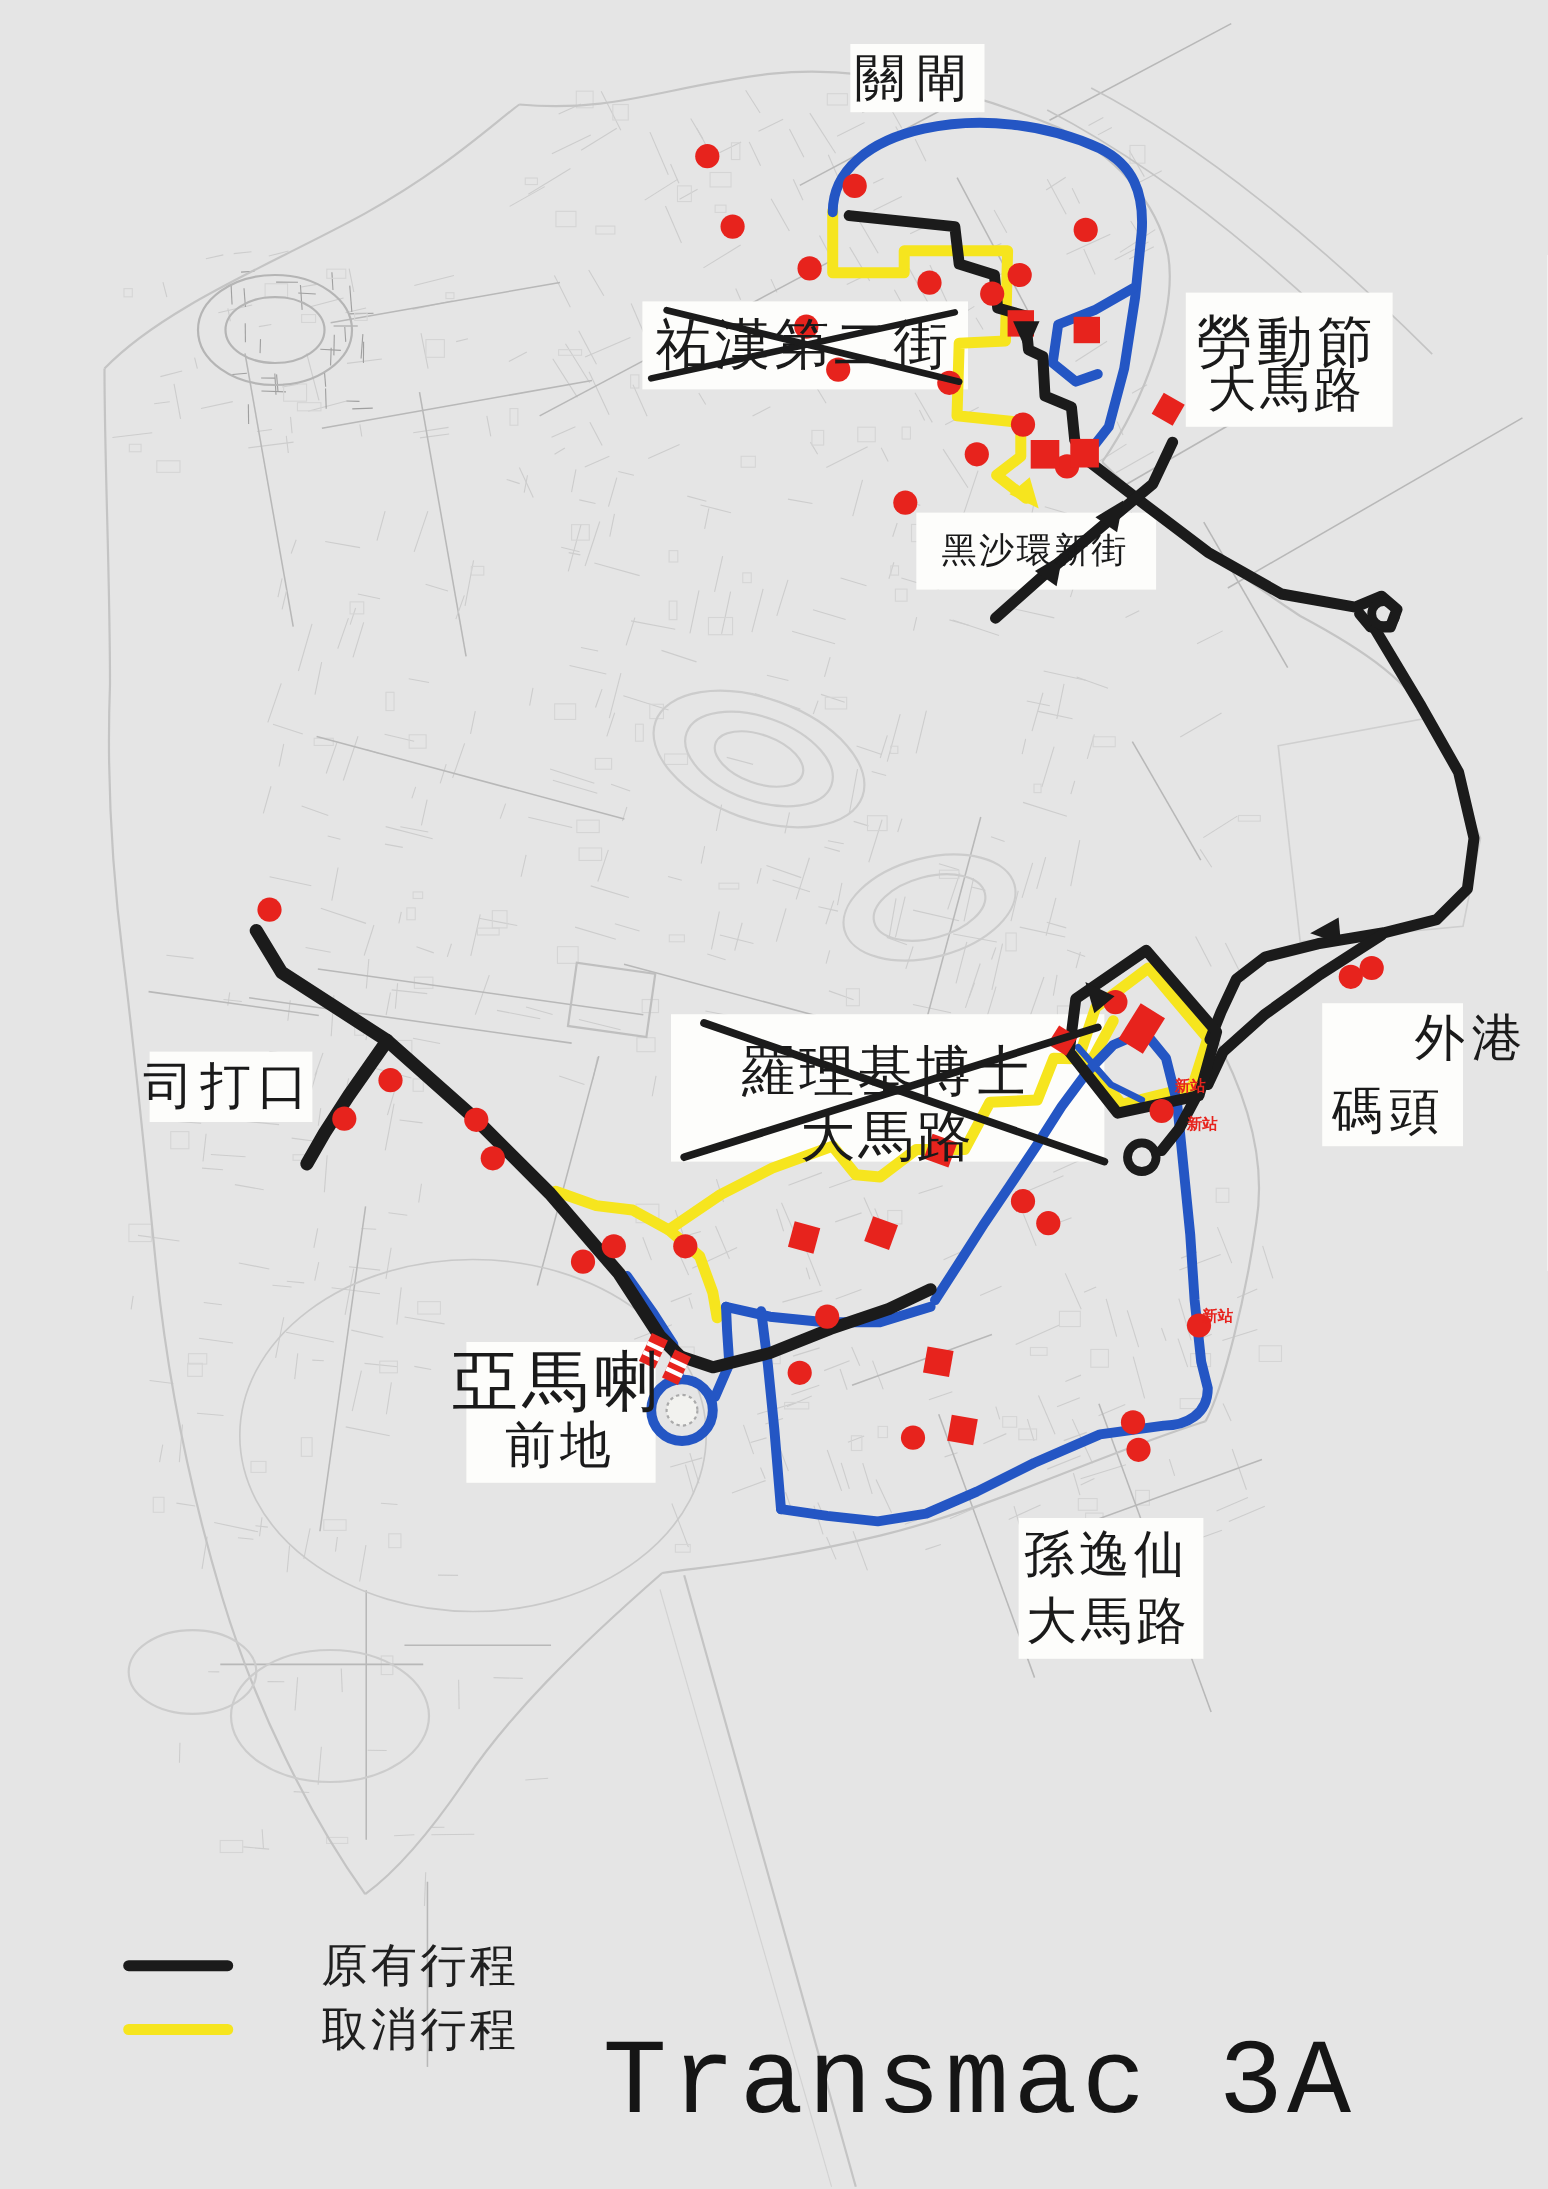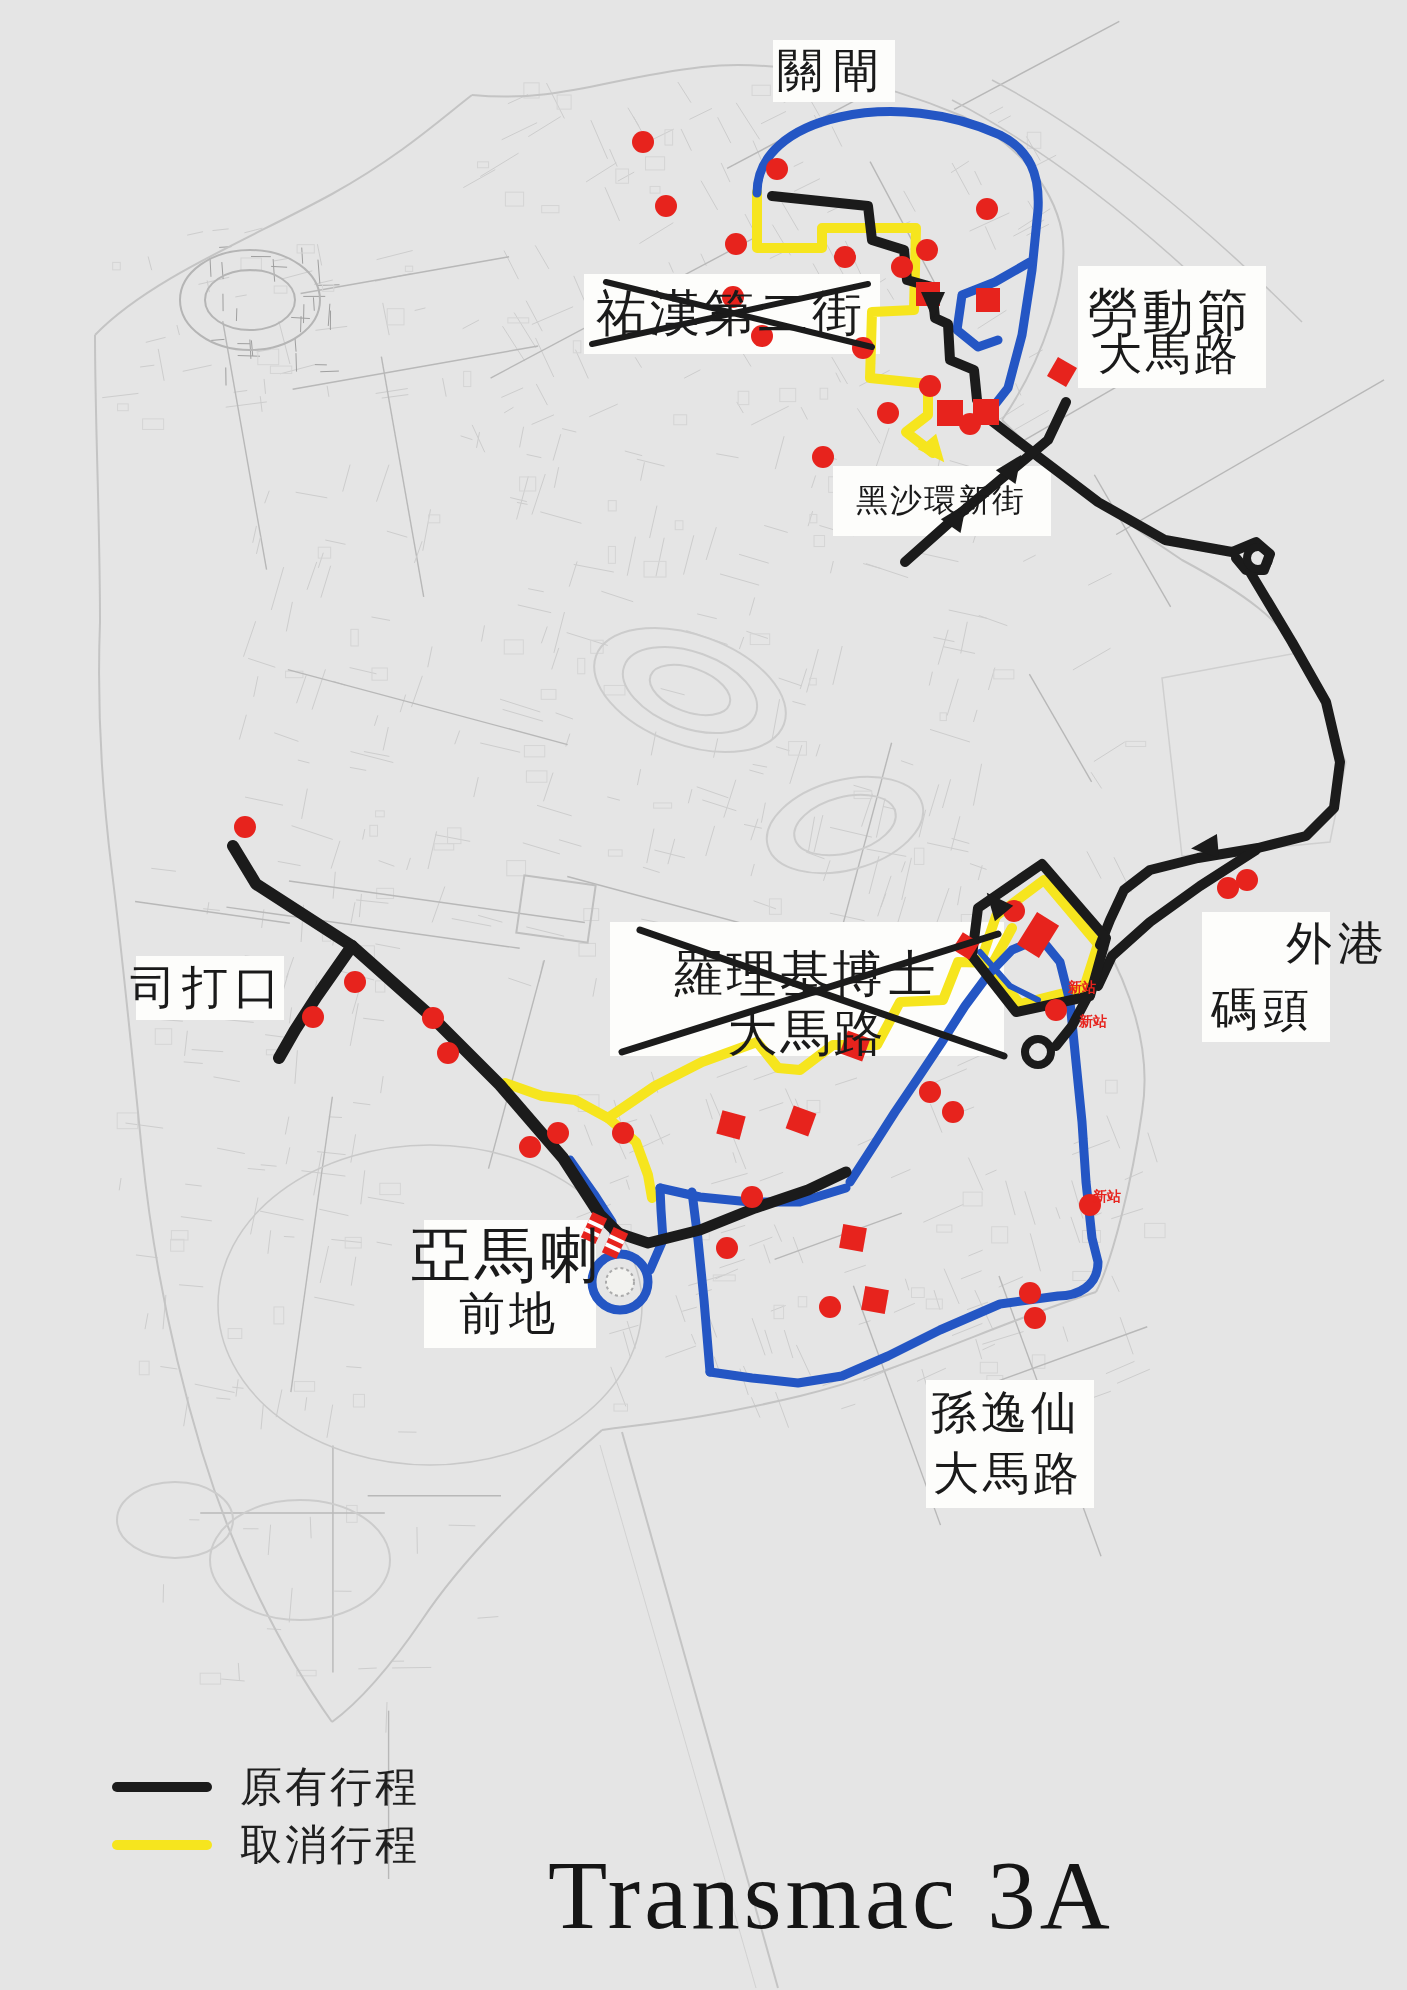--- a/index.html
+++ b/index.html
@@ -19,26 +19,26 @@
   .mini-lbl{
     position:absolute;transform:translate(-50%,-50%);
     font-family:"Liberation Sans",sans-serif;font-size:14px;white-space:nowrap;font-weight:bold;
   }
   .legend{
     position:absolute;left:100px;top:1758px;z-index:20;width:380px;
   }
   .legend-row{display:flex;align-items:center;height:58px;}
   .swatch{width:100px;height:10px;border-radius:6px;margin-left:12px;flex:0 0 auto;}
   .legend-label{
-    margin-left:28px;font-size:42px;color:#1f1f1f;
+    margin-left:80px;font-size:42px;color:#1f1f1f;
     font-family:"Liberation Serif",serif;letter-spacing:3px;
   }
   .title{
     position:absolute;left:548px;top:1840px;z-index:20;
-    font-family:Liberation Serif, serif;font-size:97px;color:#151515;
+    font-family:Liberation Mono, monospace;font-size:97px;color:#151515;
     letter-spacing:4px;white-space:nowrap;
   }
 </style>
 </head>
 <body>
 
 <div class="stage">
 
   <svg id="base-svg" width="1407" height="1990" viewBox="0 0 1407 1990">
 

